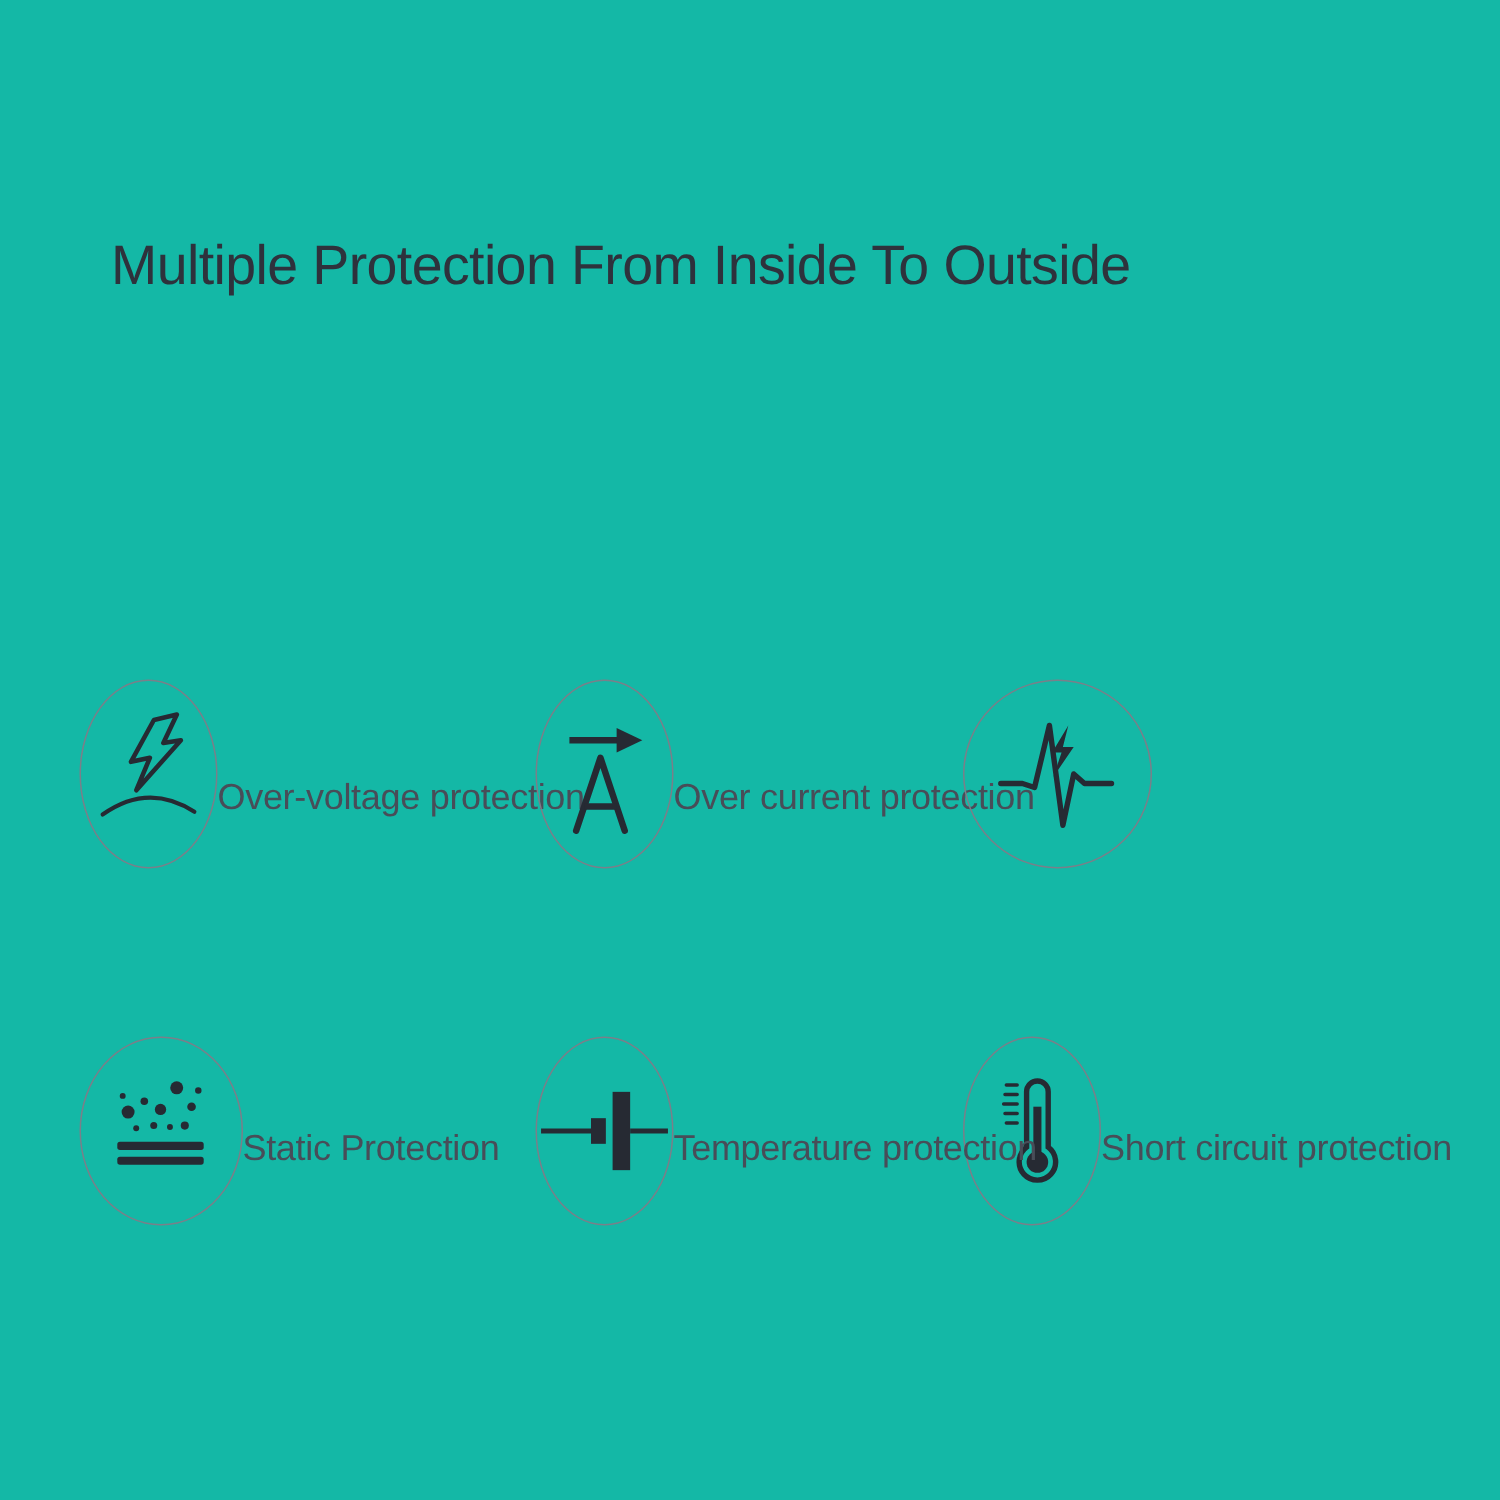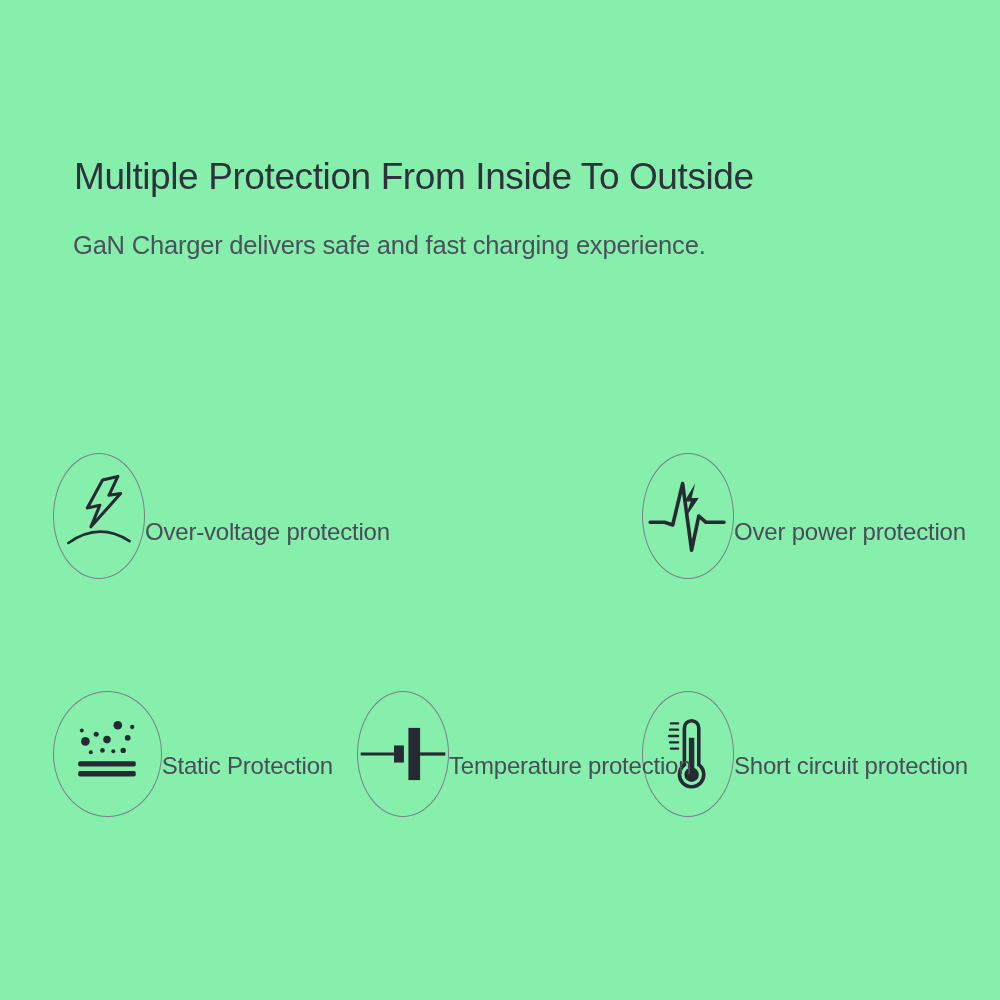--- a/index.html
+++ b/index.html
@@ -1,18 +1,18 @@
 <!DOCTYPE html>
 <html><head>
 <meta charset="utf-8">
 <style>
   html,body { margin:0; padding:0; }
   .canvas {
     position:relative; width:1000px; height:1000px;
-    background:#86efac; overflow:hidden;
+    background:#14b8a6; overflow:hidden;
     font-family:"Liberation Sans", sans-serif;
   }
   .title {
     position:absolute; left:74px; top:156px;
     font-size:37px; color:#2e323c; letter-spacing:-0.4px; white-space:nowrap;
   }
   .desc { position:absolute; left:73px; top:220px; }
   .desc-line {
     font-size:25.5px; color:#4b505c; line-height:50px;
     letter-spacing:-0.2px; white-space:nowrap;
@@ -38,42 +38,51 @@
   .icon-fill { fill:#262a33; stroke:none; }
 </style>
 </head>
 <body>
 
 <div class="canvas">
 
   <div class="title">Multiple Protection From Inside To Outside</div>
 
   <div class="desc">
-    <div class="desc-line">GaN Charger delivers safe and fast charging experience.</div>
   </div>
 
   <div class="cell row1 c1">
     <div class="circle">
       <svg width="90" height="90" viewBox="0 0 100 100">
         <path class="icon-stroke" stroke-width="3.4" stroke-linejoin="round" d="M54 10 L71 6 L61 27 L74 25 L41 62 L51 38 L37 41 Z"></path>
         <path class="icon-stroke" stroke-width="3" stroke-linecap="round" d="M16 80 Q50 56 84 78"></path>
       </svg>
     </div>
     <div class="label">Over-voltage protection</div>
   </div>
 
+  <div class="cell row1 c2">
+    <div class="circle">
+      <svg width="90" height="90" viewBox="0 0 100 100">
+        <path class="icon-stroke" stroke-width="4.8" d="M24 25 H61"></path>
+        <path class="icon-fill" d="M59 16 L78 25 L59 34 Z"></path>
+        <path class="icon-stroke" stroke-width="4.8" stroke-linejoin="round" stroke-linecap="round" d="M29 92 L47 38 L65 92"></path>
+        <path class="icon-stroke" stroke-width="4.8" d="M35 74 H59"></path>
+      </svg>
+    </div>
+    <div class="label">Over current protection</div>
+  </div>
 
   <div class="cell row1 c3">
     <div class="circle">
       <svg width="90" height="90" viewBox="0 0 100 100">
         <path class="icon-stroke" stroke-width="4" stroke-linejoin="round" stroke-linecap="round" d="M8 57 L24 57 L33 60 L44 14 L54 88 L62 50 L70 57 L90 57"></path>
         <path class="icon-fill" d="M58 14 L46 34 L53 34 L47 52 L62 30 L54 30 Z"></path>
       </svg>
     </div>
-    <div class="label">Over power protection</div>
   </div>
 
   <div class="cell row2 c1">
     <div class="circle">
       <svg width="90" height="90" viewBox="0 0 100 100">
         <circle class="icon-fill" cx="26" cy="36" r="4.8"></circle>
         <circle class="icon-fill" cx="38" cy="28" r="2.8"></circle>
         <circle class="icon-fill" cx="50" cy="34" r="4.2"></circle>
         <circle class="icon-fill" cx="62" cy="18" r="4.8"></circle>
         <circle class="icon-fill" cx="73" cy="32" r="3.2"></circle>

